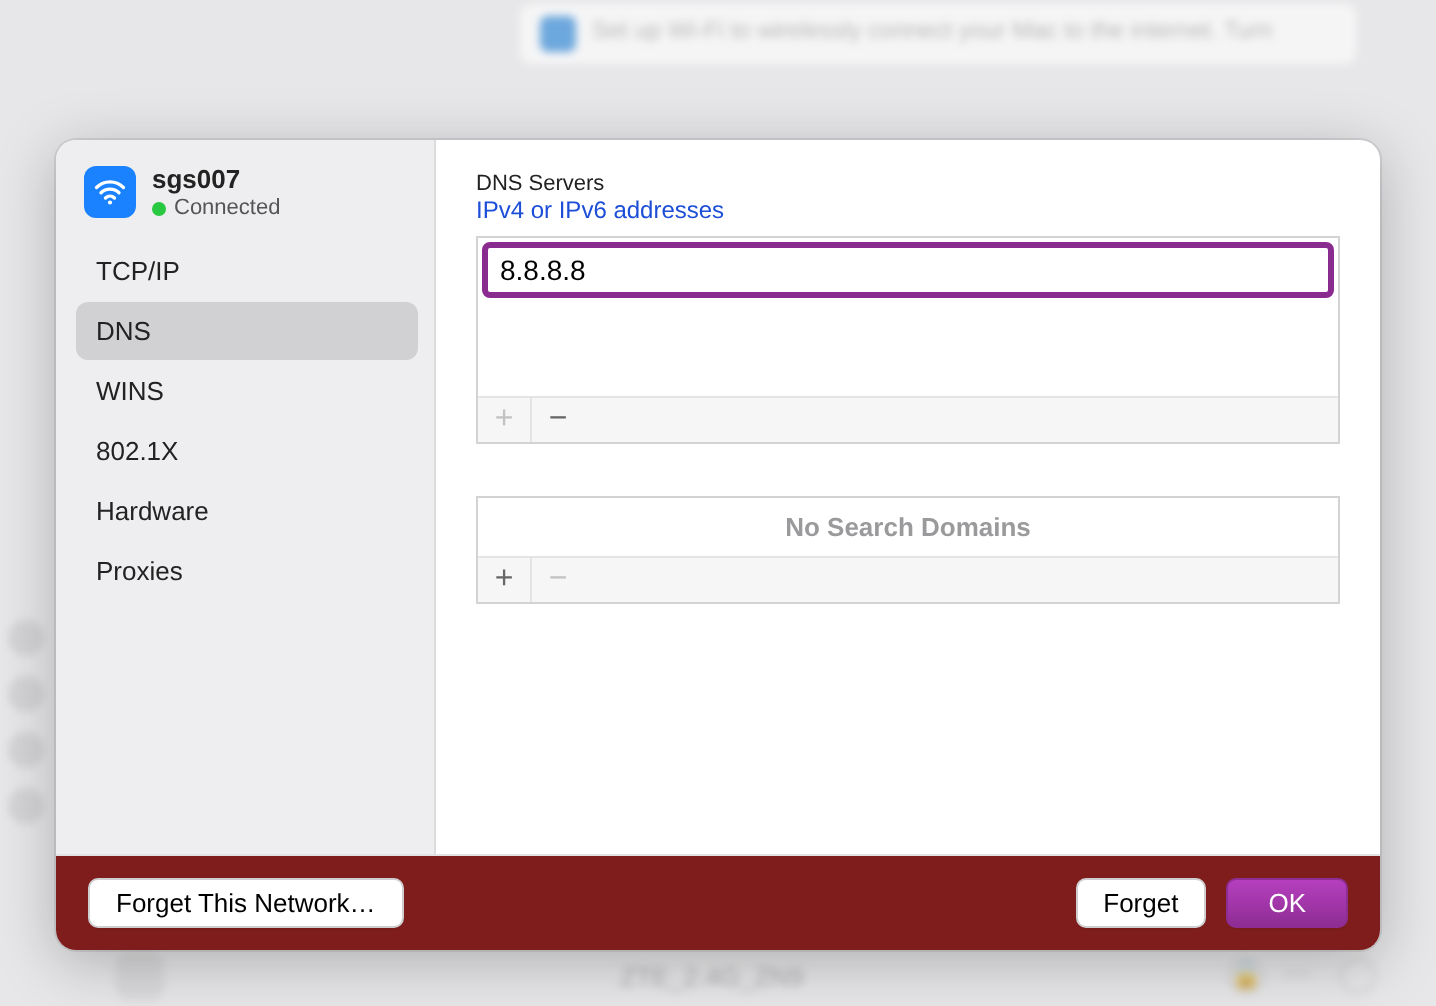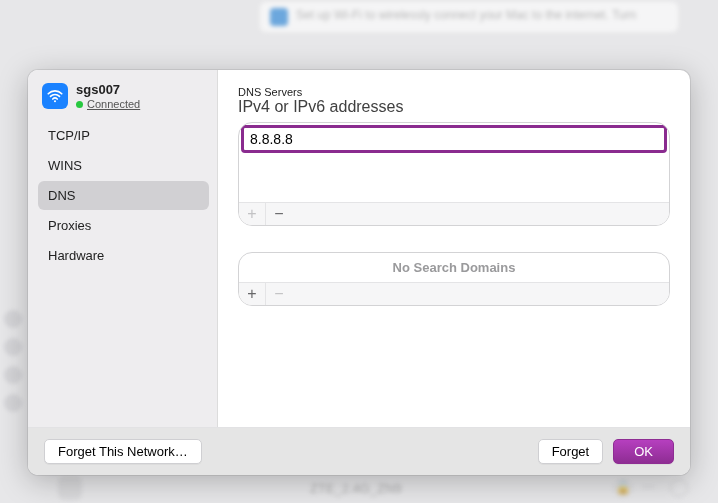--- a/index.html
+++ b/index.html
@@ -62,45 +62,45 @@
     }
     .conn-header { display:flex; gap:8px; padding: 0 4px 10px 4px; align-items:center;}
     .wifi-icon {
       width: 26px; height: 26px; border-radius: 6px;
       background: #1a82ff;
       display:flex; align-items:center; justify-content:center;
       flex: none;
     }
     .conn-texts { line-height: 1.2; }
     .conn-name { font-weight: 600; font-size: 13px;}
-    .conn-status { font-size: 11px; color: #555; display:flex; align-items:center; gap:4px;text-decoration:underline;}
+    .conn-status { font-size: 11px; color: #555; display:flex; align-items:center; gap:4px;}
     .status-dot { width:7px; height:7px; border-radius:50%; background:#28c840; display:inline-block;}
 
     .sidebar-items { display:flex; flex-direction:column; gap:1px;}
     .sidebar-item {
       padding: 7px 10px;
       border-radius: 6px;
       font-size: 13px;
       cursor: default;
     }
     .sidebar-item.selected { background: #d1d0d3; }
 
     
     .main {
       flex: 1 1 auto;
       padding: 16px 20px 8px 20px;
       display: flex; flex-direction: column;
       overflow: hidden;
     }
     .sec-title { font-weight: 400; font-size: 11px; }
-    .sec-sub { font-size: 16px; color: #404040; margin-bottom: 6px;}
+    .sec-sub { font-size: 12px; color: #1d4ed8; margin-bottom: 6px;}
 
     .listbox {
       border: 1px solid #d3d3d5;
-      border-radius: 14px;
+      border-radius: 0;
       overflow: hidden;
       background: #fff;
     }
     .listbox.dns { height: 104px; display:flex; flex-direction:column;}
     .listbox.sd { margin-top: 4px;}
 
     .dns-entry-wrap { flex:1; padding:2px;}
     .dns-entry {
       display:block;
       border: 3px solid #8a2b8f;
@@ -136,21 +136,21 @@
       padding: 7px 0;
       font-size: 13px;
       font-weight: bold;
     }
 
     
     .footer {
       border-top: 1px solid #e2e2e4;
       padding: 11px 16px;
       display:flex; align-items:center; justify-content:space-between;
-      background: #e5e5e5;
+      background: #7f1d1d;
     }
     .footer-left, .footer-right { display:flex; gap:10px;}
     .btn {
       border: 1px solid #cfcfd2;
       background: #fff;
       border-radius: 5px;
       padding: 4px 13px;
       font-size: 13px;
       box-shadow: 0 1px 0 rgba(0,0,0,0.04);
       cursor: default;
@@ -202,24 +202,25 @@
         <div class="conn-texts">
           <div class="conn-name">sgs007</div>
           <div class="conn-status">
             <span class="status-dot"></span>
             <span>Connected</span>
           </div>
         </div>
       </div>
       <div class="sidebar-items" id="sidebar-items">
           <div class="sidebar-item">TCP/IP</div>
+          <div class="sidebar-item selected">DNS</div>
           <div class="sidebar-item">WINS</div>
-          <div class="sidebar-item selected">DNS</div>
+          <div class="sidebar-item">802.1X</div>
+          <div class="sidebar-item">Hardware</div>
           <div class="sidebar-item">Proxies</div>
-          <div class="sidebar-item">Hardware</div>
         </div>
     </div>
 
     <div class="main">
       <div class="sec-title">DNS Servers</div>
       <div class="sec-sub">IPv4 or IPv6 addresses</div>
       <div class="listbox dns">
         <div class="dns-entry-wrap">
           <input class="dns-entry" value="8.8.8.8" style="">
         </div>

